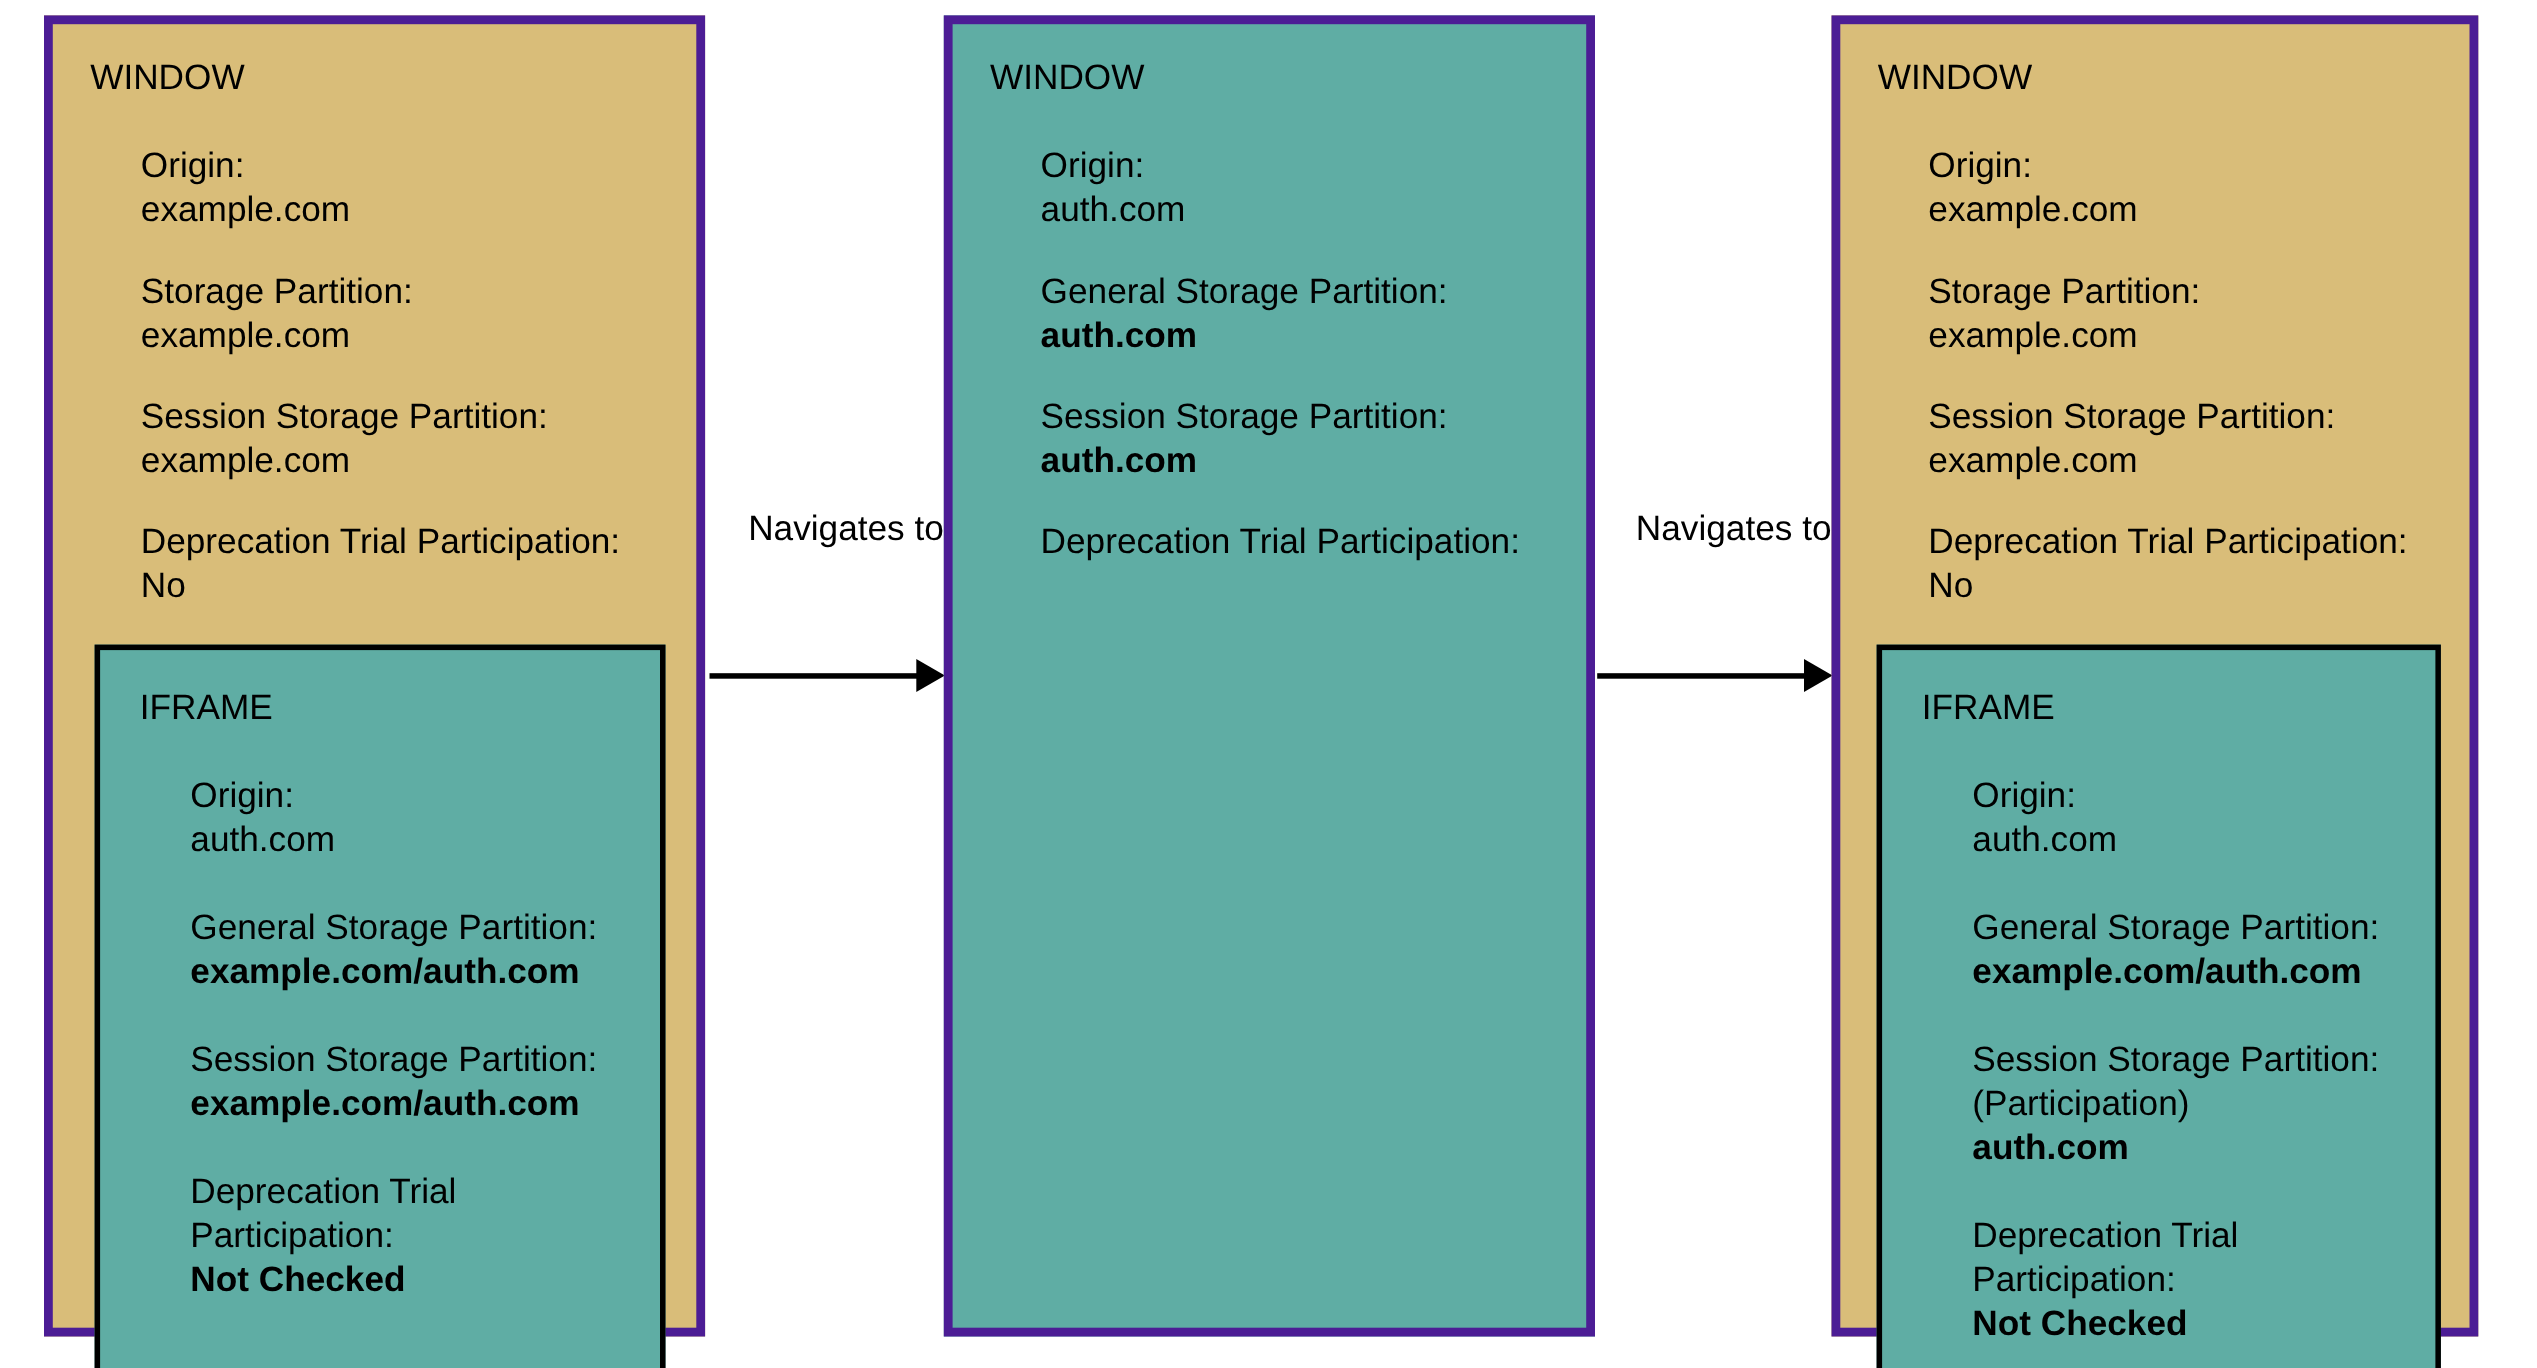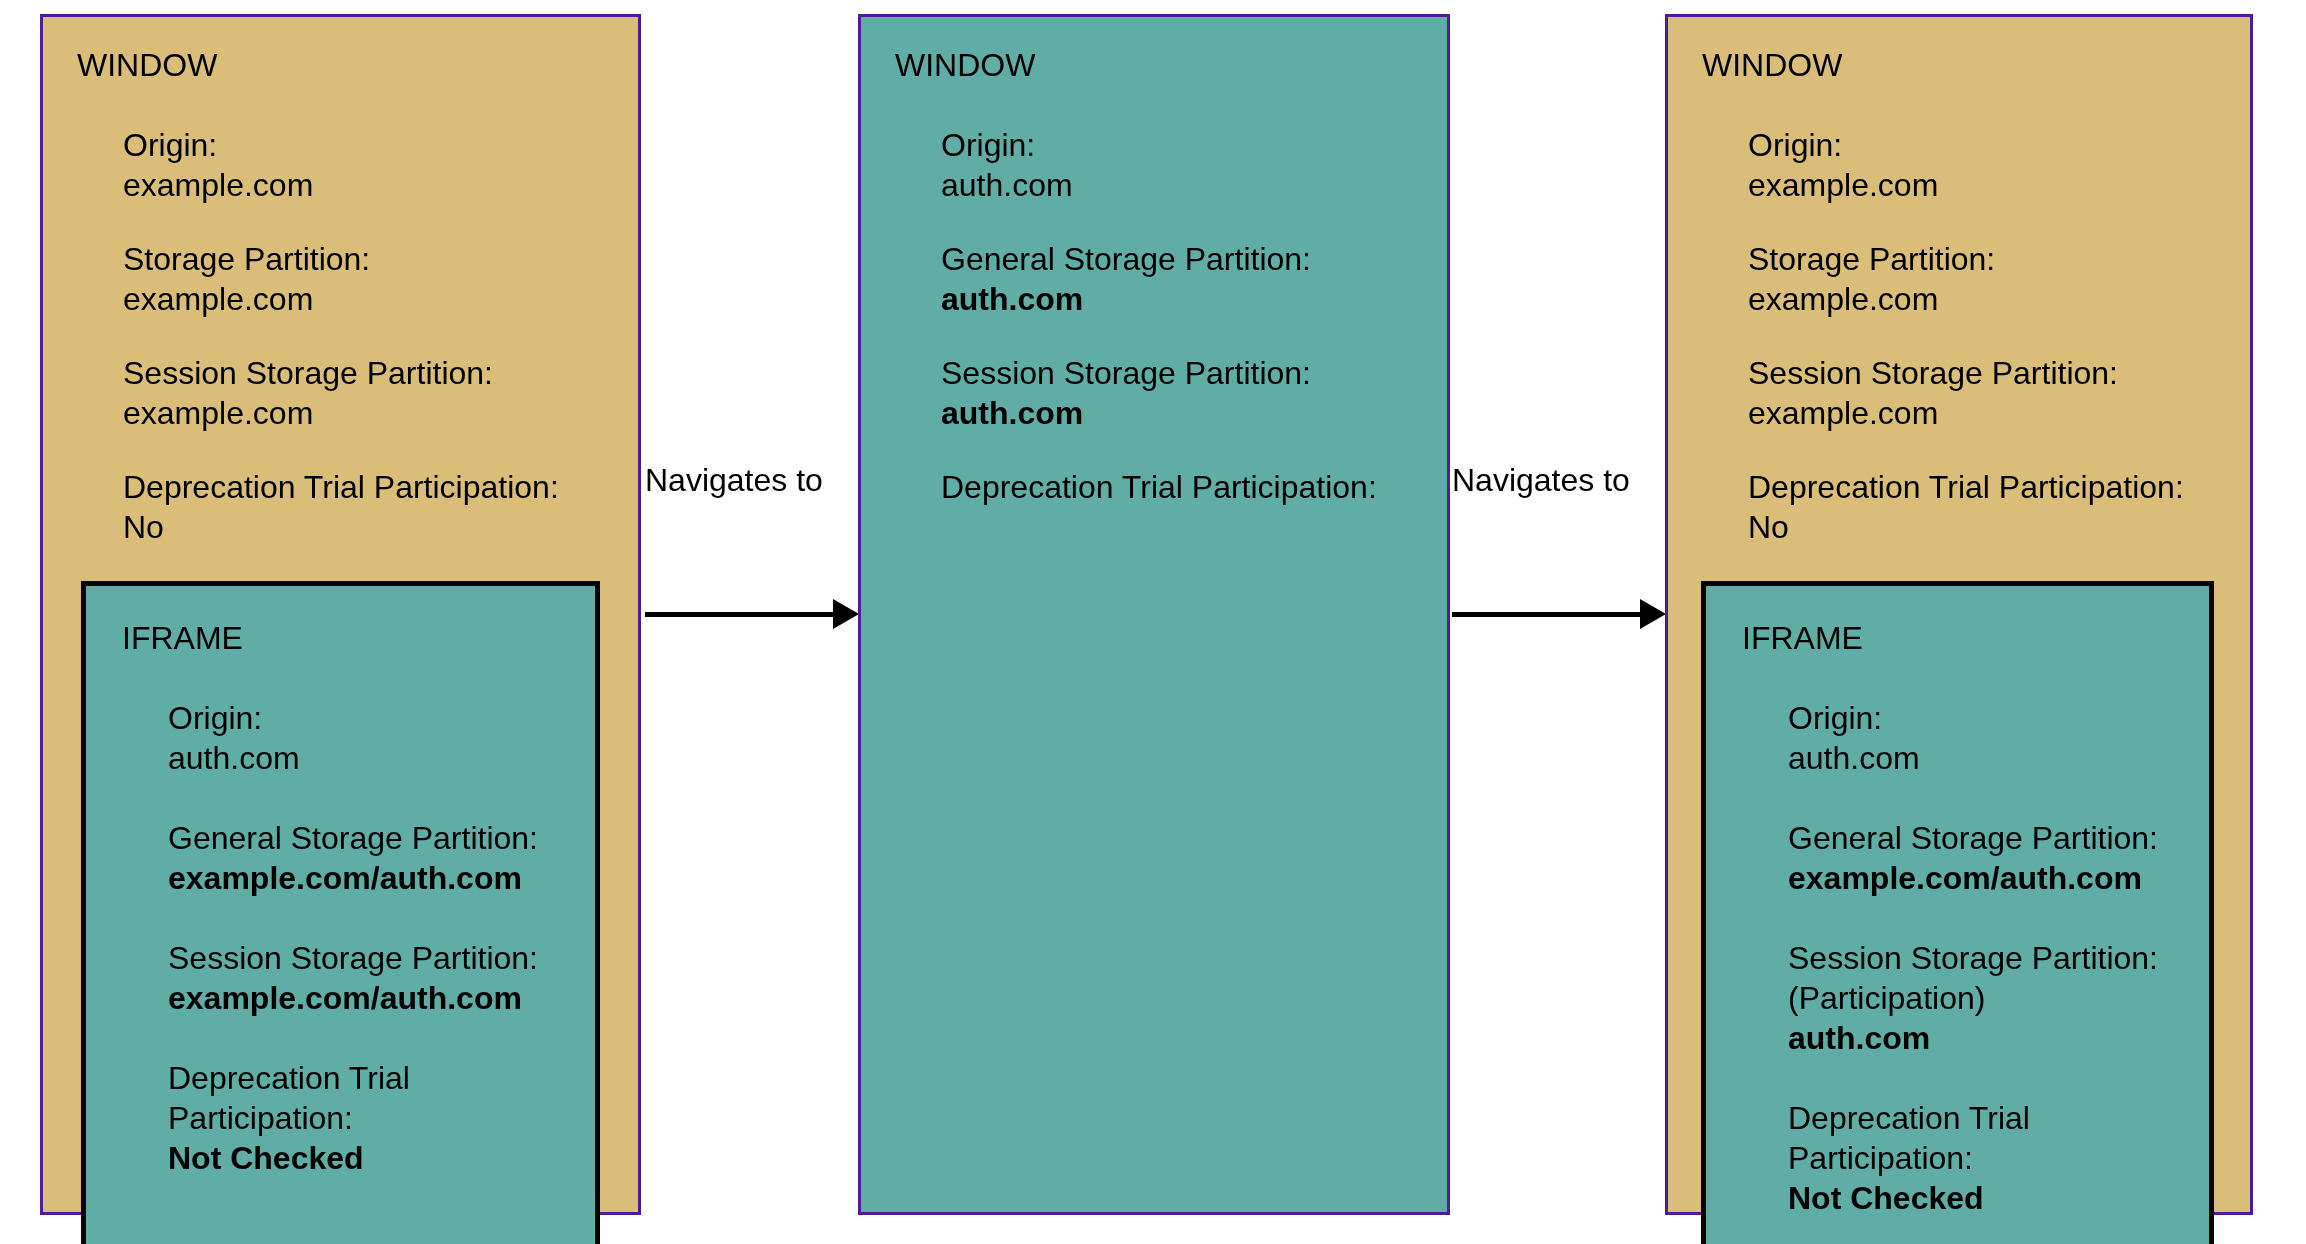--- a/index.html
+++ b/index.html
@@ -11,21 +11,21 @@
     font-family: "Liberation Sans", sans-serif;
     font-size: 32px;
     line-height: 40px;
     color: #000000;
     overflow: hidden;
   }
   .win {
     position: absolute;
     top: 14px;
     height: 1201px;
-    border: 3px solid #4c1d95;
+    border: 8px solid #4c1d95;
     box-sizing: border-box;
     padding: 28px 34px;
   }
   .fill-tan  { background: #D9BD79; }
   .fill-teal { background: #5FADA4; }
   .box1 { left: 40px;   width: 601px; }
   .box2 { left: 858px;  width: 592px; }
   .box3 { left: 1665px; width: 588px; }
   .heading { margin: 0 0 40px 0; }
   .field { margin: 0 0 34px 0; }
@@ -40,21 +40,21 @@
     padding: 32px 36px;
     background: #5FADA4;
   }
   .iframe-box .field { margin-bottom: 40px; }
   .if1 { left: 38px; width: 519px; }
   .if3 { left: 33px; width: 513px; }
   .connector-label {
     position: absolute;
     top: 460px;
     width: 213px;
-    text-align: left;
+    text-align: right;
     white-space: nowrap;
   }
   .lab1 { left: 645px; }
   .lab2 { left: 1452px; }
   .arrow-line {
     position: absolute;
     top: 612px;
     height: 5px;
     background: #000000;
   }

